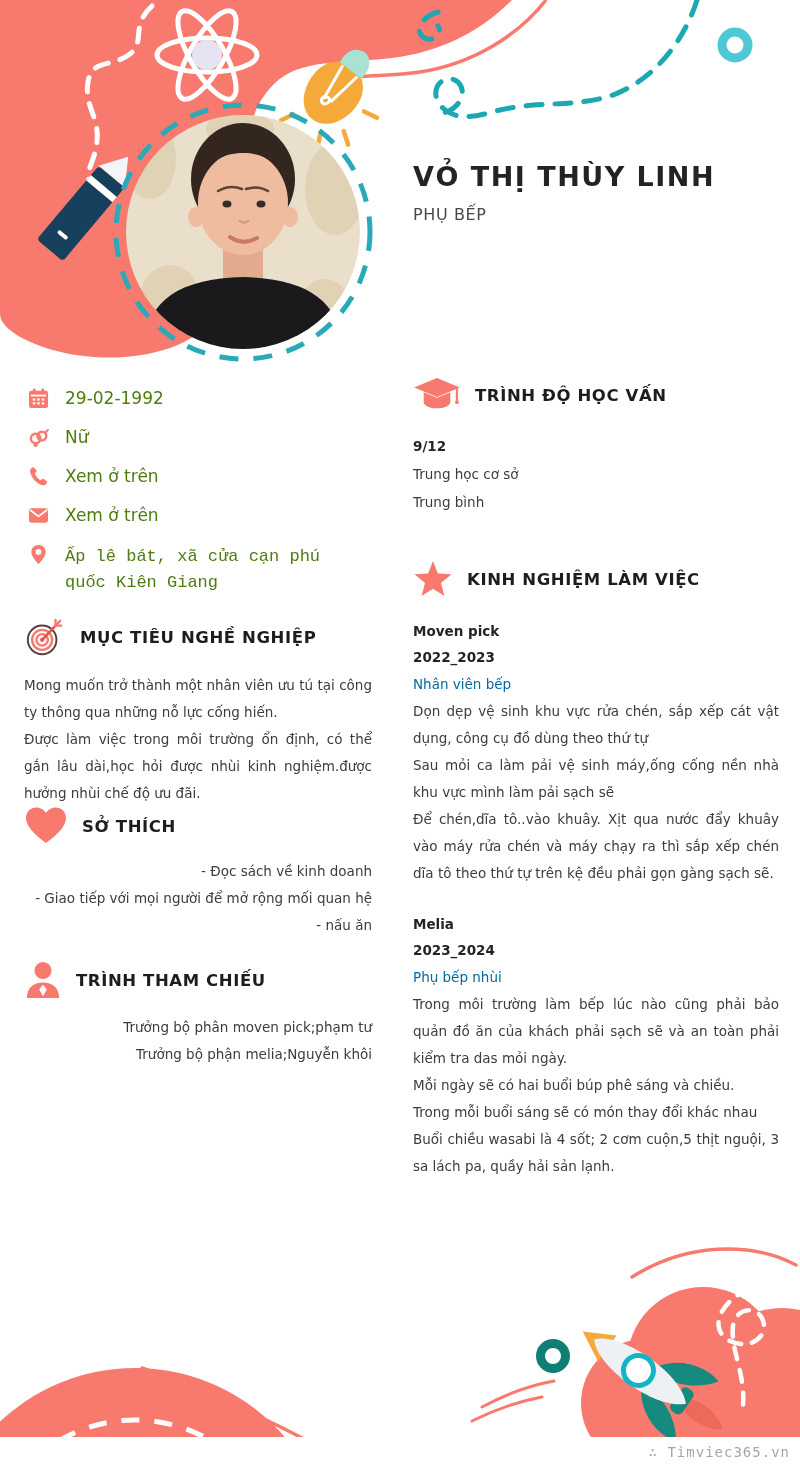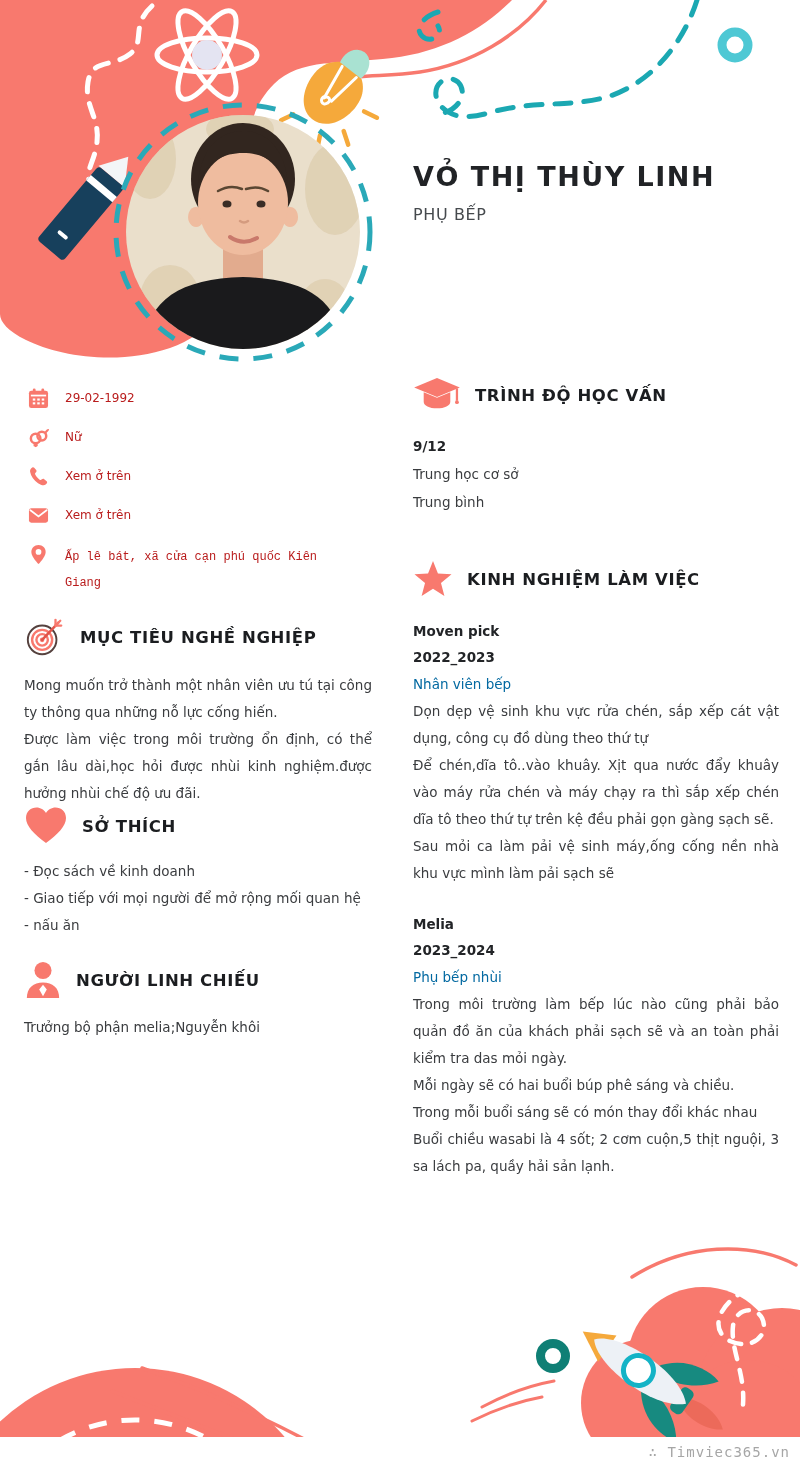--- a/index.html
+++ b/index.html
@@ -21,30 +21,30 @@
     color:#212326; line-height:34px;
   }
   .job-title {
     margin-top:11px; font-size:16px; letter-spacing:0.6px; color:#45494d;
   }
 
   
   .personal { left:28px; top:388px; width:334px; }
   .info-row { display:flex; align-items:flex-start; margin-bottom:18px; }
   .info-row .ico { flex:0 0 21px; height:21px; margin-right:16px; margin-top:0px; }
-  .info-text { font-size:12px; color:#b91c1c; line-height:20px; width:290px; }
+  .info-text { font-size:17px; color:#4d7c0f; line-height:20px; width:290px; }
   .info-text.address { line-height:26px;font-family:Liberation Mono, monospace; }
 
   .section { width:348px; }
   .sec-head { display:flex; align-items:center; }
   .sec-head .sic { flex:0 0 auto; margin-right:14px; }
   .sec-title {
     font-size:16.5px; font-weight:bold; letter-spacing:0.6px; color:#1b1d20;
   }
-  .body-text { font-size:13.5px; color:#3a3c3f; line-height:27px; }
+  .body-text { font-size:13.5px; color:#3a3c3f; line-height:27px;text-align:right; }
   .just { text-align:justify; }
 
   .objective { left:24px; top:616px; }
   .objective .body-text { margin-top:14px; }
   .hobbies { left:24px; top:806px; }
   .hobbies .list { margin-top:12px; }
   .references { left:24px; top:960px; }
   .references .lines { margin-top:14px; line-height:28px; }
 
   
@@ -245,23 +245,24 @@
     </div>
   </div>
 
   <div class="abs section references">
     <div class="sec-head">
       <svg class="sic" viewBox="0 0 40 42" width="38" height="40">
         <circle cx="20" cy="11" r="9" fill="#F8796E"></circle>
         <path d="M3 40 C3 29 10 23.5 20 23.5 C30 23.5 37 29 37 40 Z" fill="#F8796E"></path>
         <path d="M20 26 L16 31 L20 38 L24 31 Z" fill="#ffffff"></path>
       </svg>
-      <div class="sec-title">NGƯỜI LINH CHIẾU</div>
+      <div class="sec-title">TRÌNH THAM CHIẾU</div>
     </div>
     <div class="lines">
+      <div class="body-text">Trưởng bộ phân moven pick;phạm tư</div>
       <div class="body-text">Trưởng bộ phận melia;Nguyễn khôi</div>
     </div>
   </div>
 
   <div class="abs section education">
     <div class="sec-head">
       <svg class="sic" viewBox="0 0 50 40" width="48" height="38">
         <polygon points="25,2 49,12 25,22 1,12" fill="#F8796E"></polygon>
         <path d="M11 17 L11 27 C11 31 17 34 25 34 C33 34 39 31 39 27 L39 17 L25 23 Z" fill="#F8796E"></path>
         <line x1="46" y1="13" x2="46" y2="26" stroke="#F8796E" stroke-width="2.4"></line>
@@ -283,22 +284,22 @@
       </svg>
       <div class="sec-title">KINH NGHIỆM LÀM VIỆC</div>
     </div>
 
     <div class="xp-job">
       <div class="xp-company">Moven pick</div>
       <div class="xp-period">2022_2023</div>
       <div class="xp-role">Nhân viên bếp</div>
       <div class="xp-desc">
         <p>Dọn dẹp vệ sinh khu vực rửa chén, sắp xếp cát vật dụng, công cụ đồ dùng theo thứ tự</p>
+        <p>Sau mỏi ca làm pải vệ sinh máy,ống cống nền nhà khu vực mình làm pải sạch sẽ</p>
         <p>Để chén,dĩa tô..vào khuây. Xịt qua nước đẩy khuây vào máy rửa chén và máy chạy ra thì sắp xếp chén dĩa tô theo thứ tự trên kệ đều phải gọn gàng sạch sẽ.</p>
-        <p>Sau mỏi ca làm pải vệ sinh máy,ống cống nền nhà khu vực mình làm pải sạch sẽ</p>
       </div>
     </div>
 
     <div class="xp-job">
       <div class="xp-company">Melia</div>
       <div class="xp-period">2023_2024</div>
       <div class="xp-role">Phụ bếp nhùi</div>
       <div class="xp-desc">
         <p>Trong môi trường làm bếp lúc nào cũng phải bảo quản đồ ăn của khách phải sạch sẽ và an toàn phải kiểm tra das mỏi ngày.</p>
         <p>Mỗi ngày sẽ có hai buổi búp phê sáng và chiều.</p>

